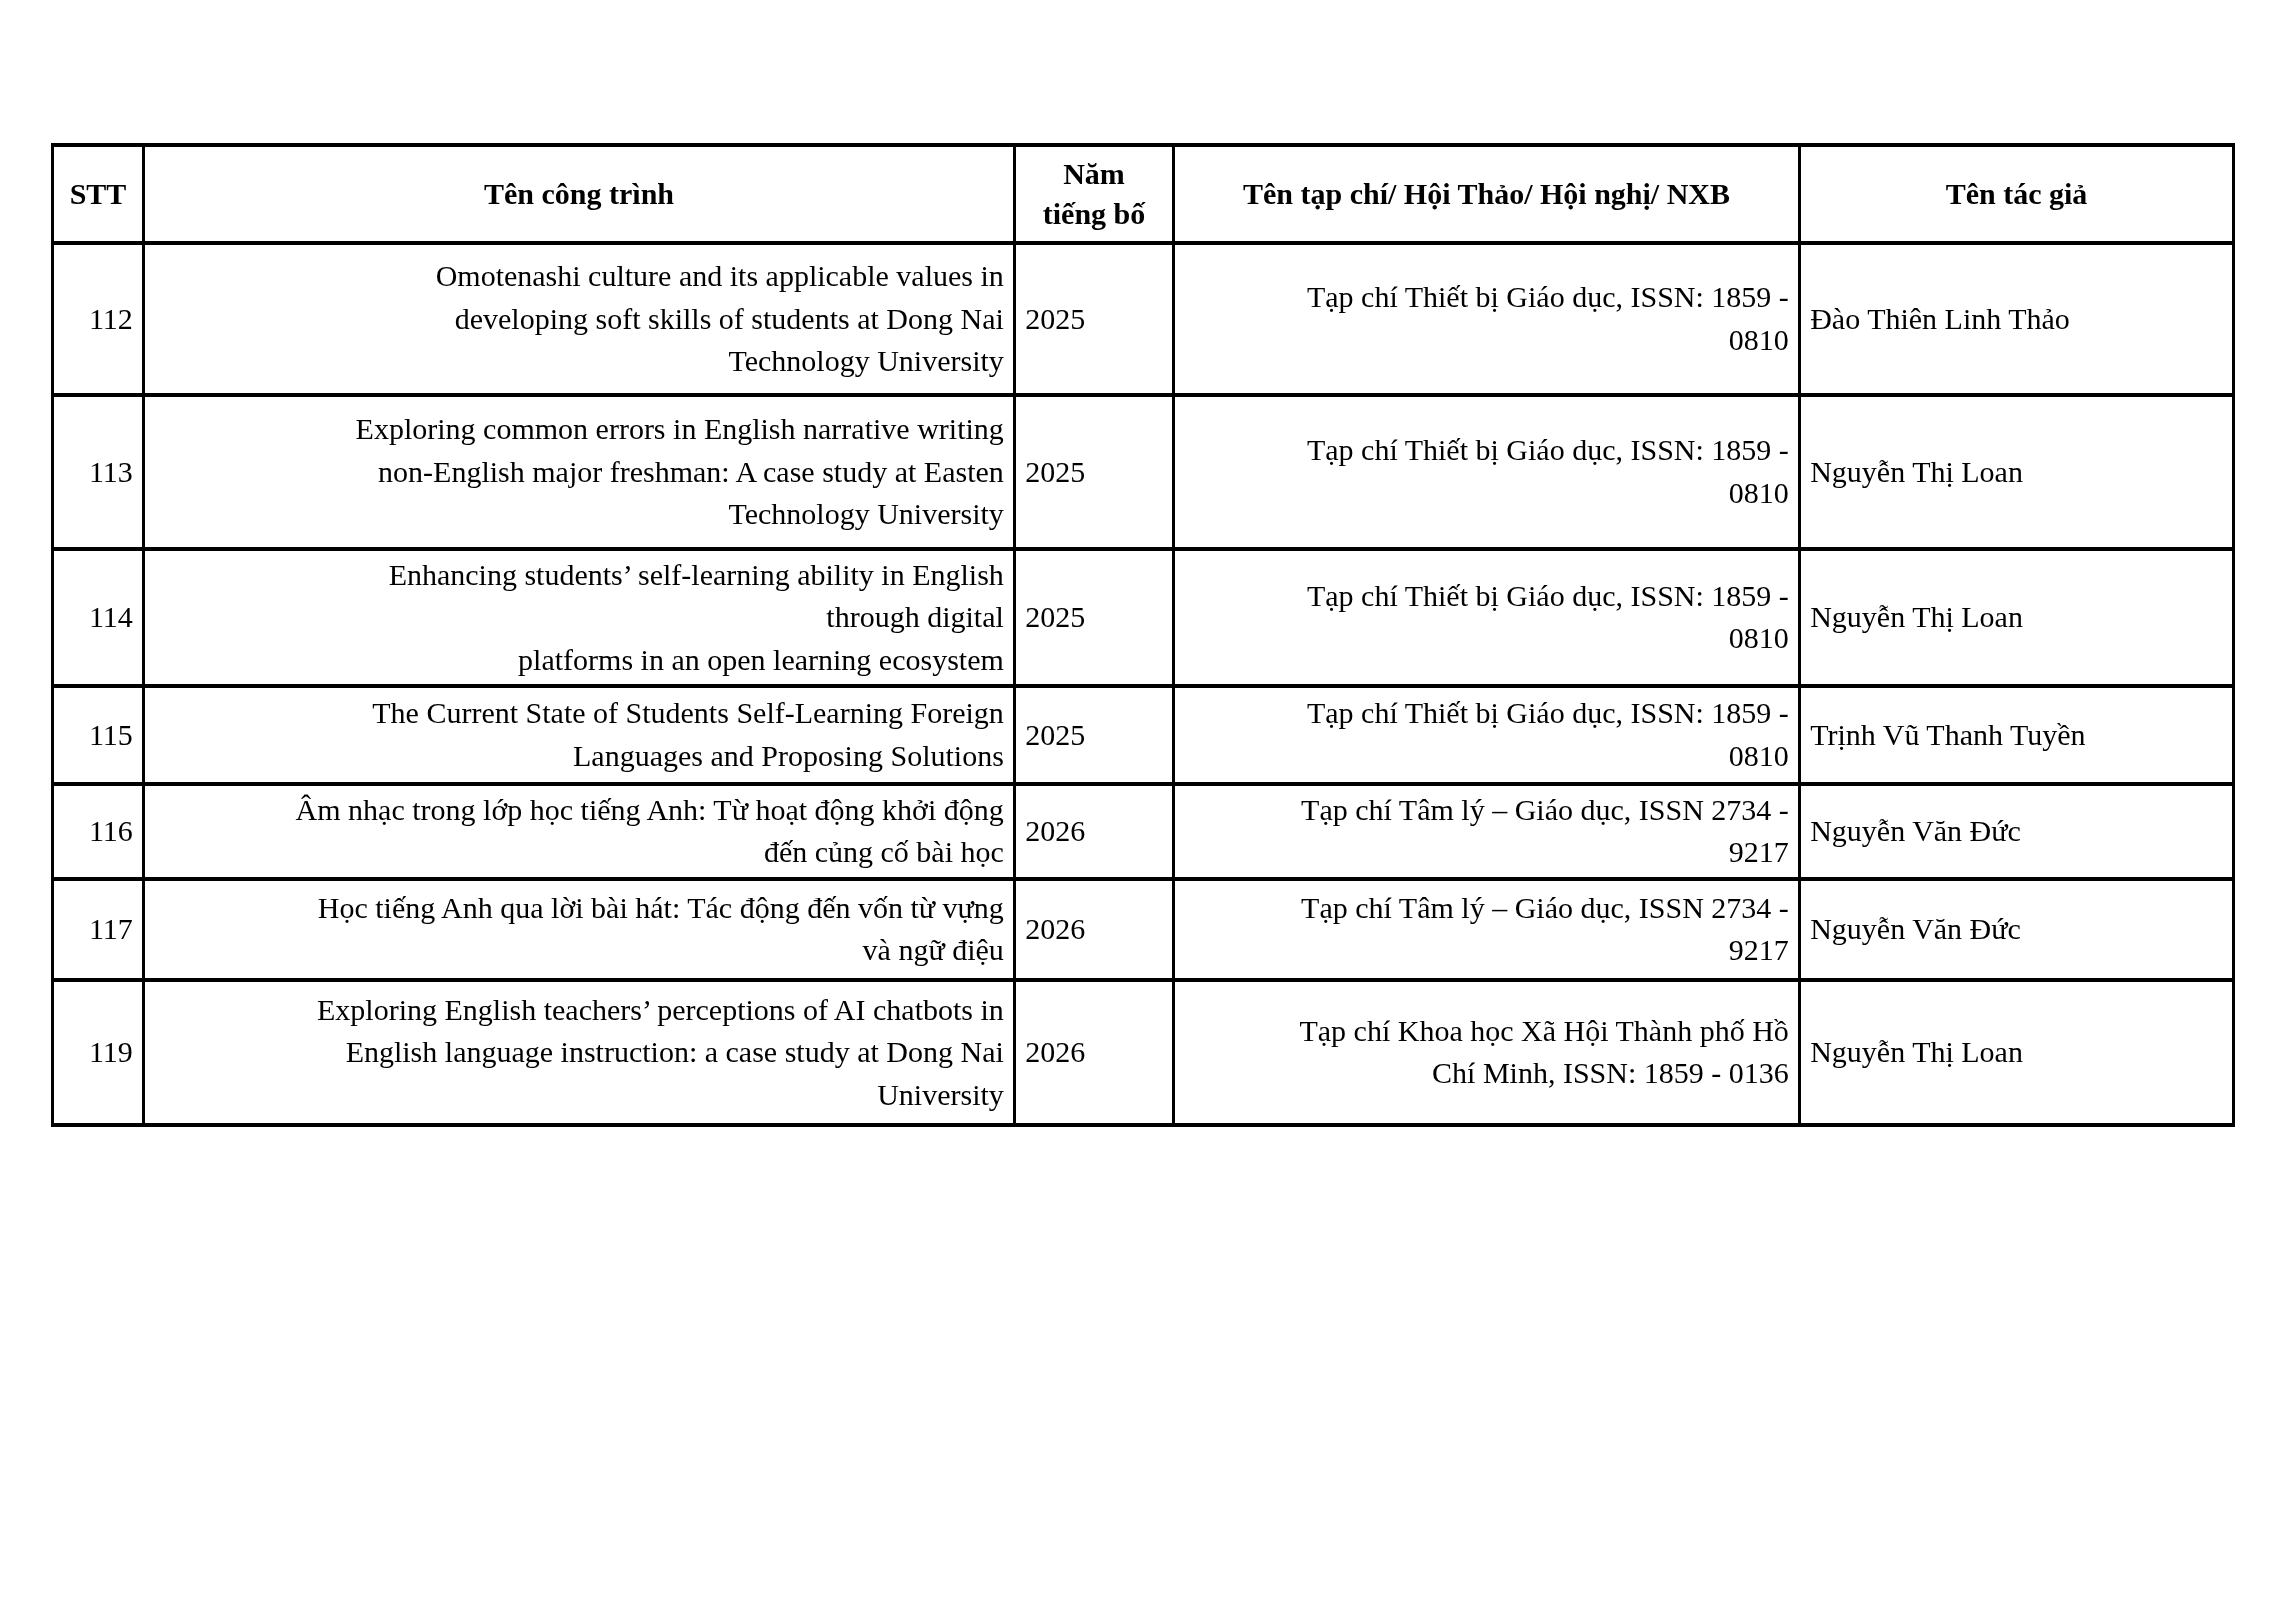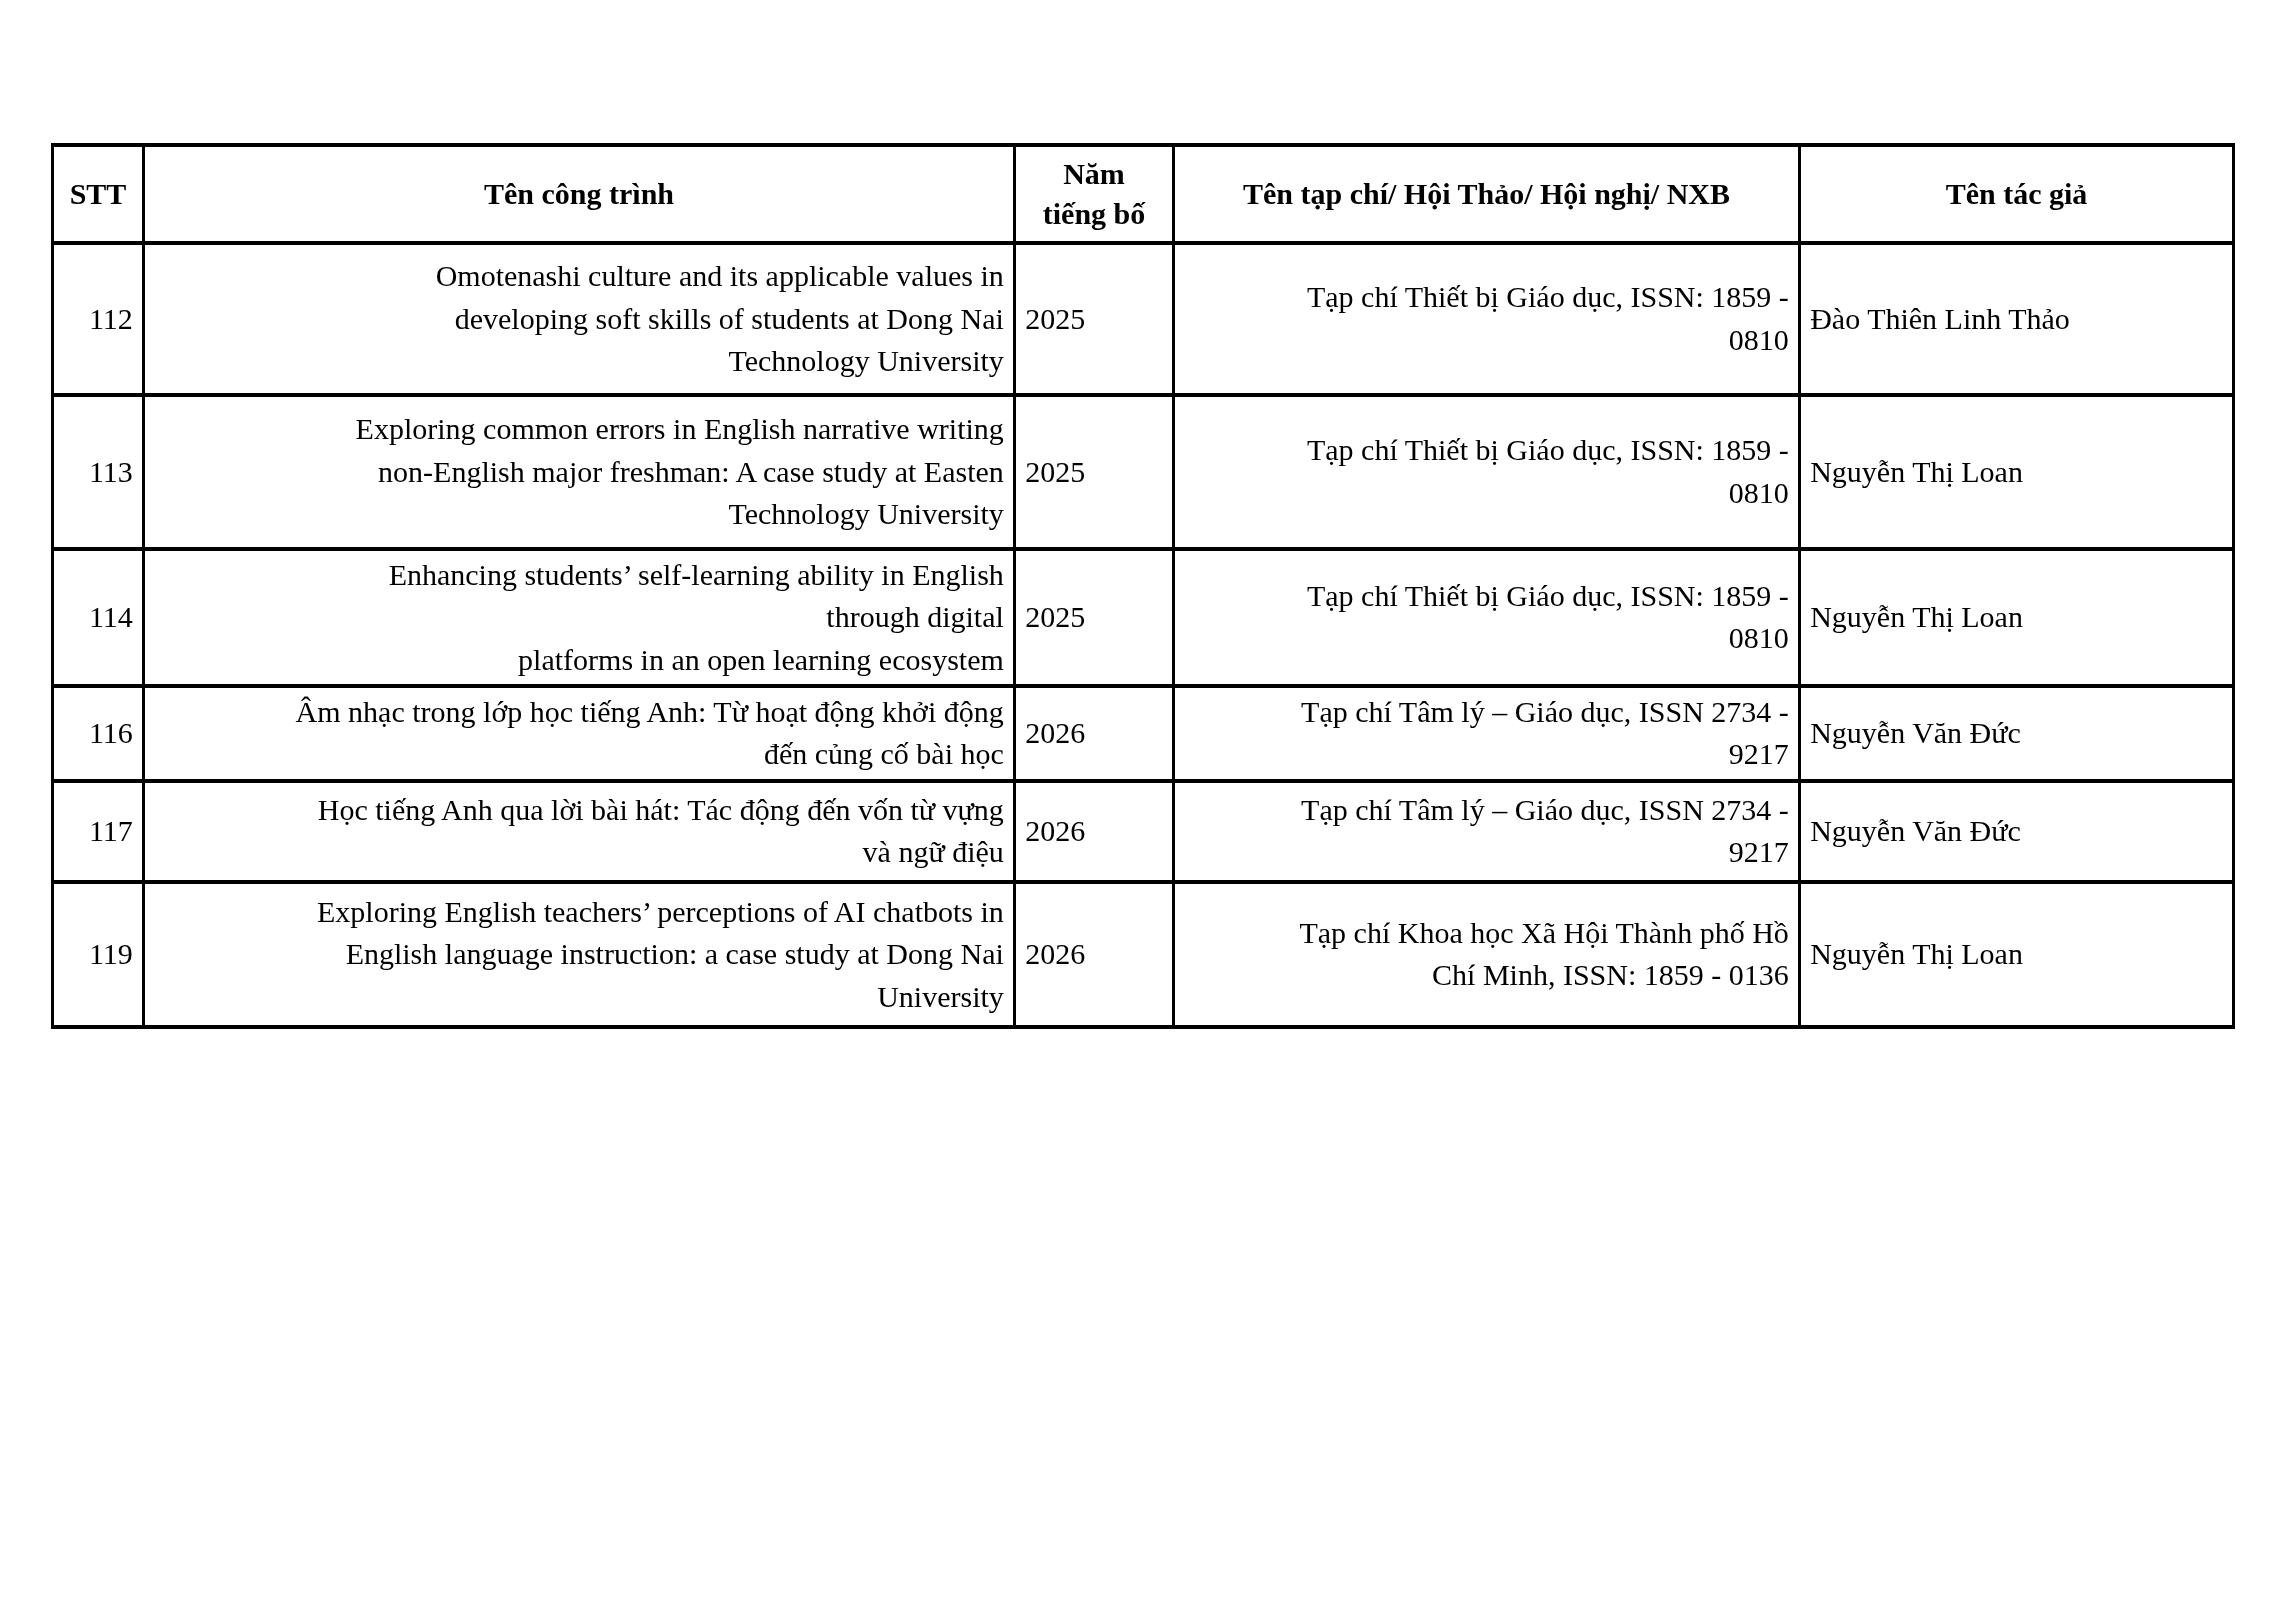--- a/index.html
+++ b/index.html
@@ -97,20 +97,29 @@
       <tr style="height:130px">
         <td class="cell-stt">114</td>
         <td class="cell-title">Enhancing students’ self-learning ability in English
 through digital
 platforms in an open learning ecosystem</td>
         <td class="cell-year">2025</td>
         <td class="cell-journal">Tạp chí Thiết bị Giáo dục, ISSN: 1859 -
 0810</td>
         <td class="cell-author">Nguyễn Thị Loan</td>
       </tr>
+      <tr style="height:98px">
+        <td class="cell-stt">115</td>
+        <td class="cell-title">The Current State of Students Self-Learning Foreign
+Languages and Proposing Solutions</td>
+        <td class="cell-year">2025</td>
+        <td class="cell-journal">Tạp chí Thiết bị Giáo dục, ISSN: 1859 -
+0810</td>
+        <td class="cell-author">Trịnh Vũ Thanh Tuyền</td>
+      </tr>
       <tr style="height:95px">
         <td class="cell-stt">116</td>
         <td class="cell-title">Âm nhạc trong lớp học tiếng Anh: Từ hoạt động khởi động
 đến củng cố bài học</td>
         <td class="cell-year">2026</td>
         <td class="cell-journal">Tạp chí Tâm lý – Giáo dục, ISSN 2734 -
 9217</td>
         <td class="cell-author">Nguyễn Văn Đức</td>
       </tr>
       <tr style="height:101px">

